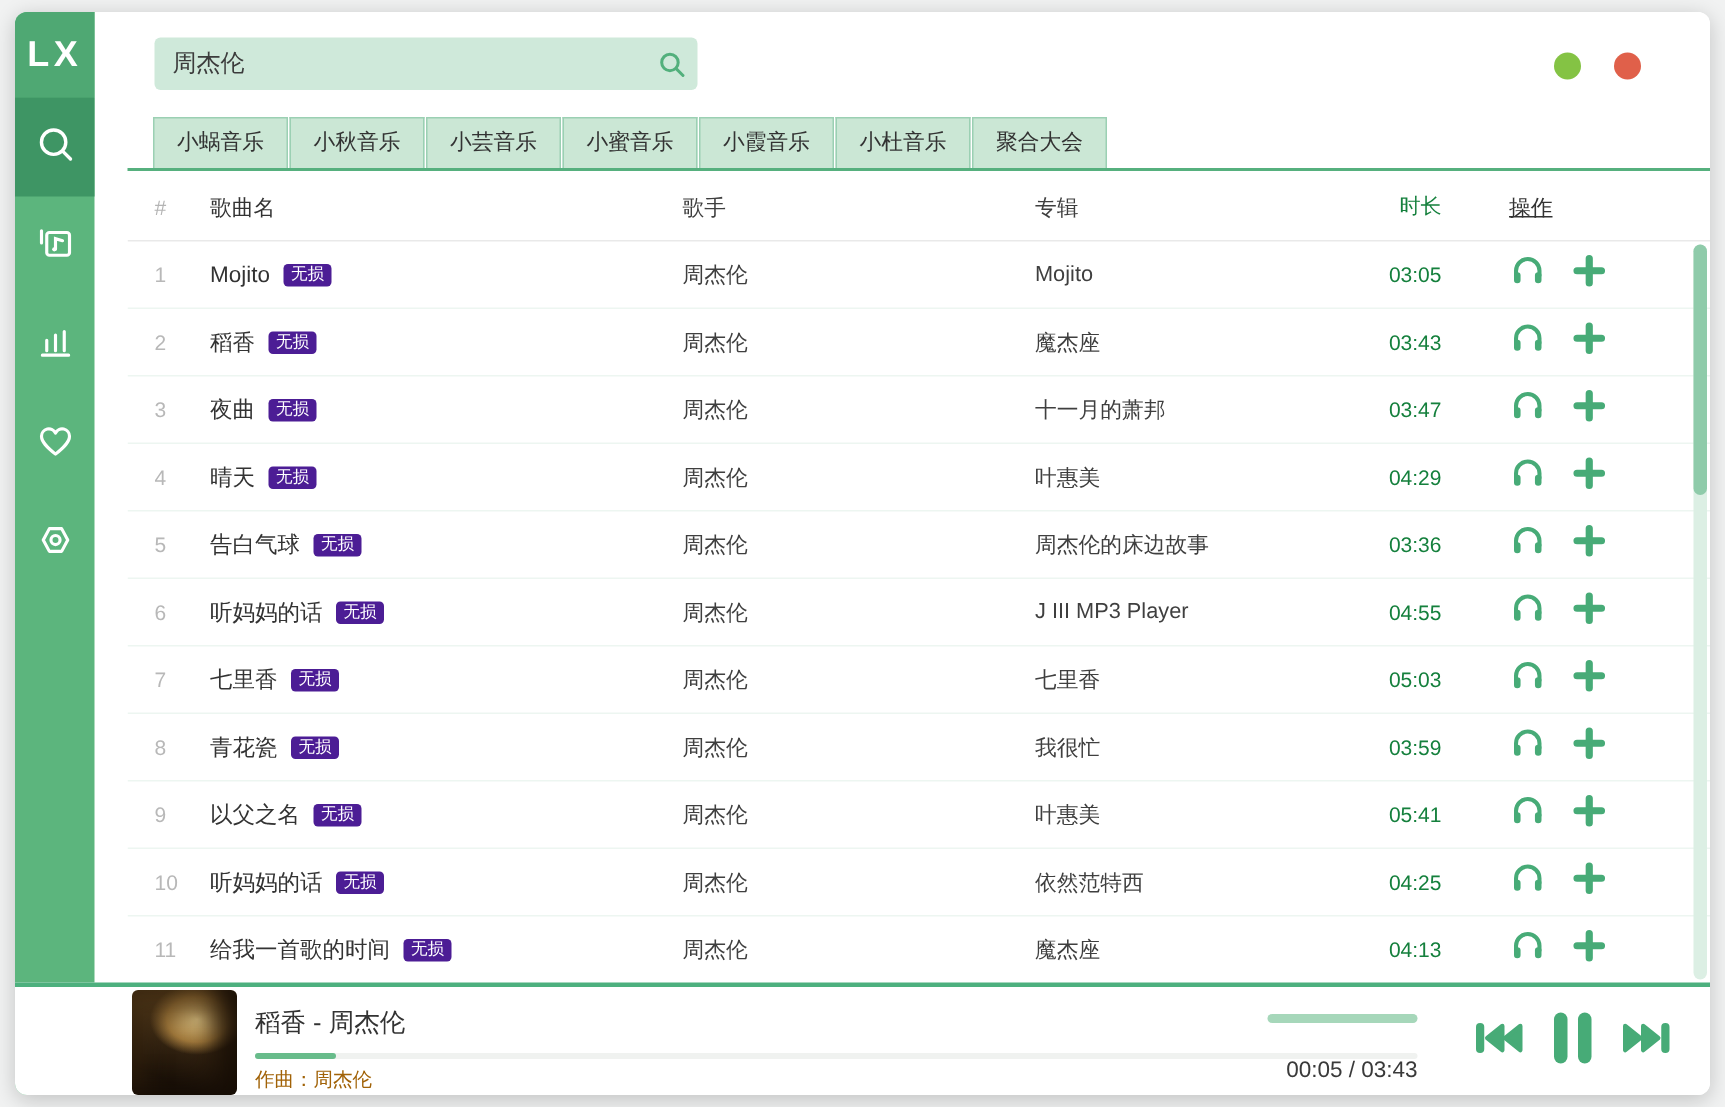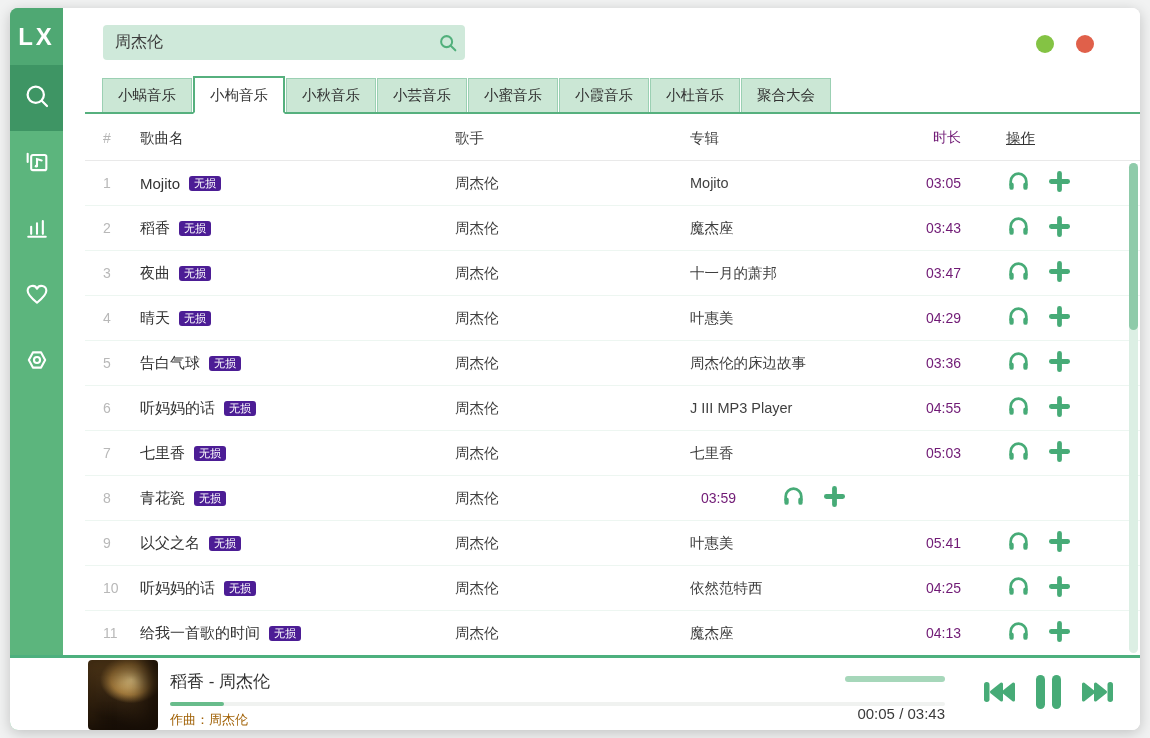--- a/index.html
+++ b/index.html
@@ -40,21 +40,21 @@
   .thead .idx { color:#b4b4b4; }
   .trow { height:45px; border-bottom:1px solid #edf6f1; cursor:pointer; }
   .c { flex-shrink:0; }
   .idx   { width:37px; color:#b8b8b8; font-size:14px; }
   .nameC { width:315px; display:flex; align-items:center; }
   .song  { color:#333; font-size:15px; white-space:nowrap; }
   .badge { background:#4c1d95; color:#fff; font-size:11px; padding:2px 5px; border-radius:3px;
            margin-left:9px; line-height:1; }
   .artistC { width:235px; color:#3f3f3f; font-size:14.5px; }
   .albumC  { width:225px; color:#3f3f3f; font-size:14.5px; }
-  .durC    { width:46px; text-align:right; color:#701a75; font-size:14px; }
+  .durC    { width:46px; text-align:right; color:#15803d; font-size:14px; }
   .actionsC{ margin-left:45px; display:flex; align-items:center; gap:17px; }
   .act { cursor:pointer; display:flex; }
 
   
   .scrollbar { position:absolute; right:2px; top:155px; bottom:77px; width:9px;
                background:#dcefe4; border-radius:5px; }
   .scroll-thumb { position:absolute; top:0; left:0; width:9px; height:167px;
                   background:#8fcbaa; border-radius:5px; cursor:pointer; }
 
   
@@ -140,21 +140,20 @@
     <div class="win-dots">
       <span class="dot" style="background:#84c344;"></span>
       <span class="dot" style="background:#e0604a;"></span>
     </div>
   </div>
 
   <div class="tabbar">
 
       <div class="tab">小蜗音乐</div>
 
-      <div class="tab active">小枸音乐</div>
 
       <div class="tab">小秋音乐</div>
 
       <div class="tab">小芸音乐</div>
 
       <div class="tab">小蜜音乐</div>
 
       <div class="tab">小霞音乐</div>
 
       <div class="tab">小杜音乐</div>
@@ -376,20 +375,21 @@
           </div>
         </div>
 
         <div class="trow">
           <div class="c idx">8</div>
           <div class="c nameC">
             <span class="song">青花瓷</span>
             <span class="badge">无损</span>
           </div>
           <div class="c artistC">周杰伦</div>
+          <div class="c albumC">我很忙</div>
           <div class="c durC">03:59</div>
           <div class="c actionsC">
             <span class="act">
               <span>
                 <svg width="25" height="25" viewBox="0 0 24 24">
                   <path d="M4.5 15 v-3 a7.5 7.5 0 0 1 15 0 v3" fill="none" stroke="#47ab77" stroke-width="2.6" stroke-linecap="round"></path>
                   <rect x="3.2" y="13" width="4.2" height="7" rx="2.1" fill="#47ab77"></rect>
                   <rect x="16.6" y="13" width="4.2" height="7" rx="2.1" fill="#47ab77"></rect>
                 </svg>
               </span>

